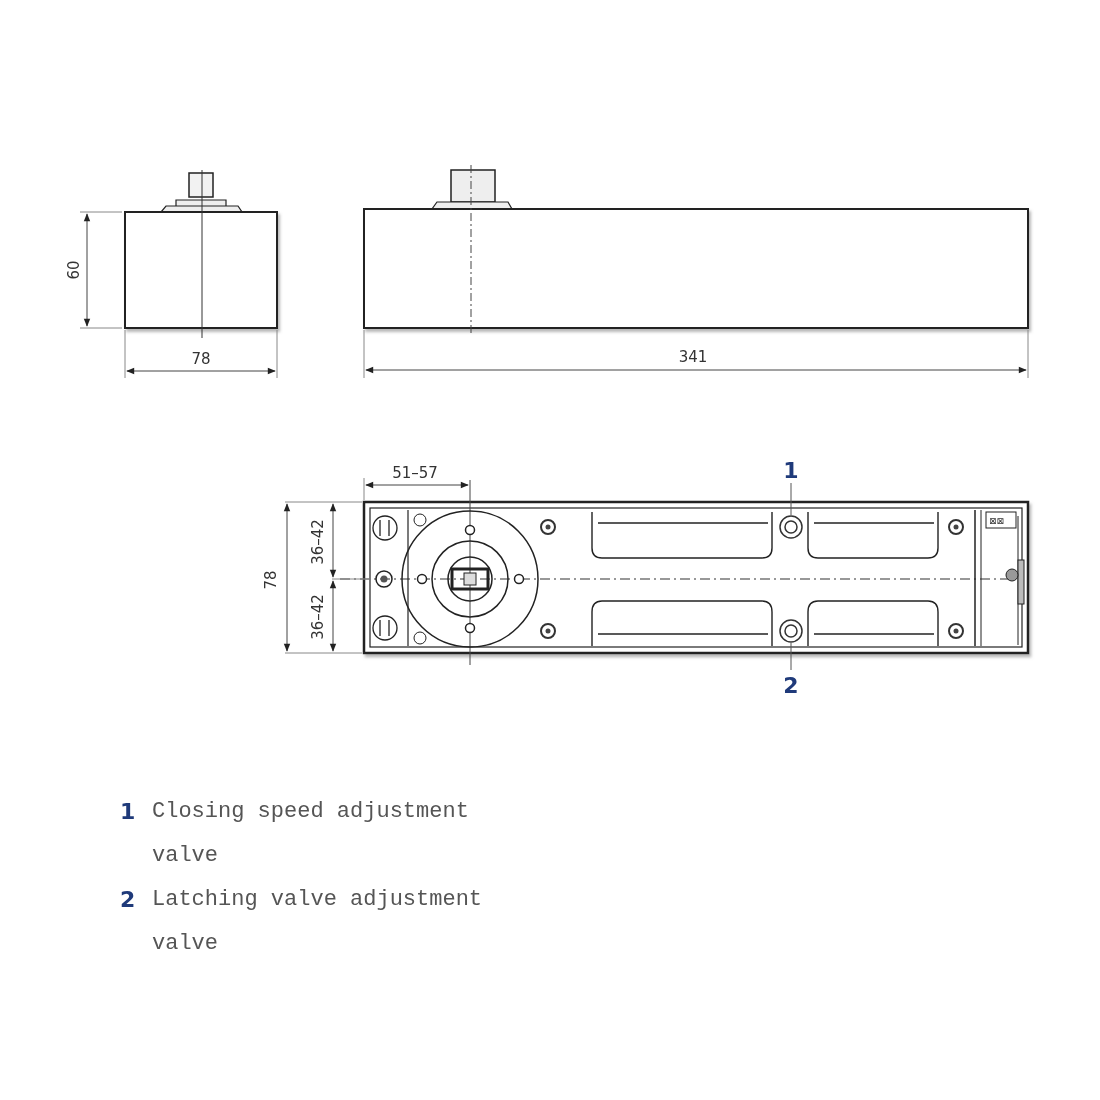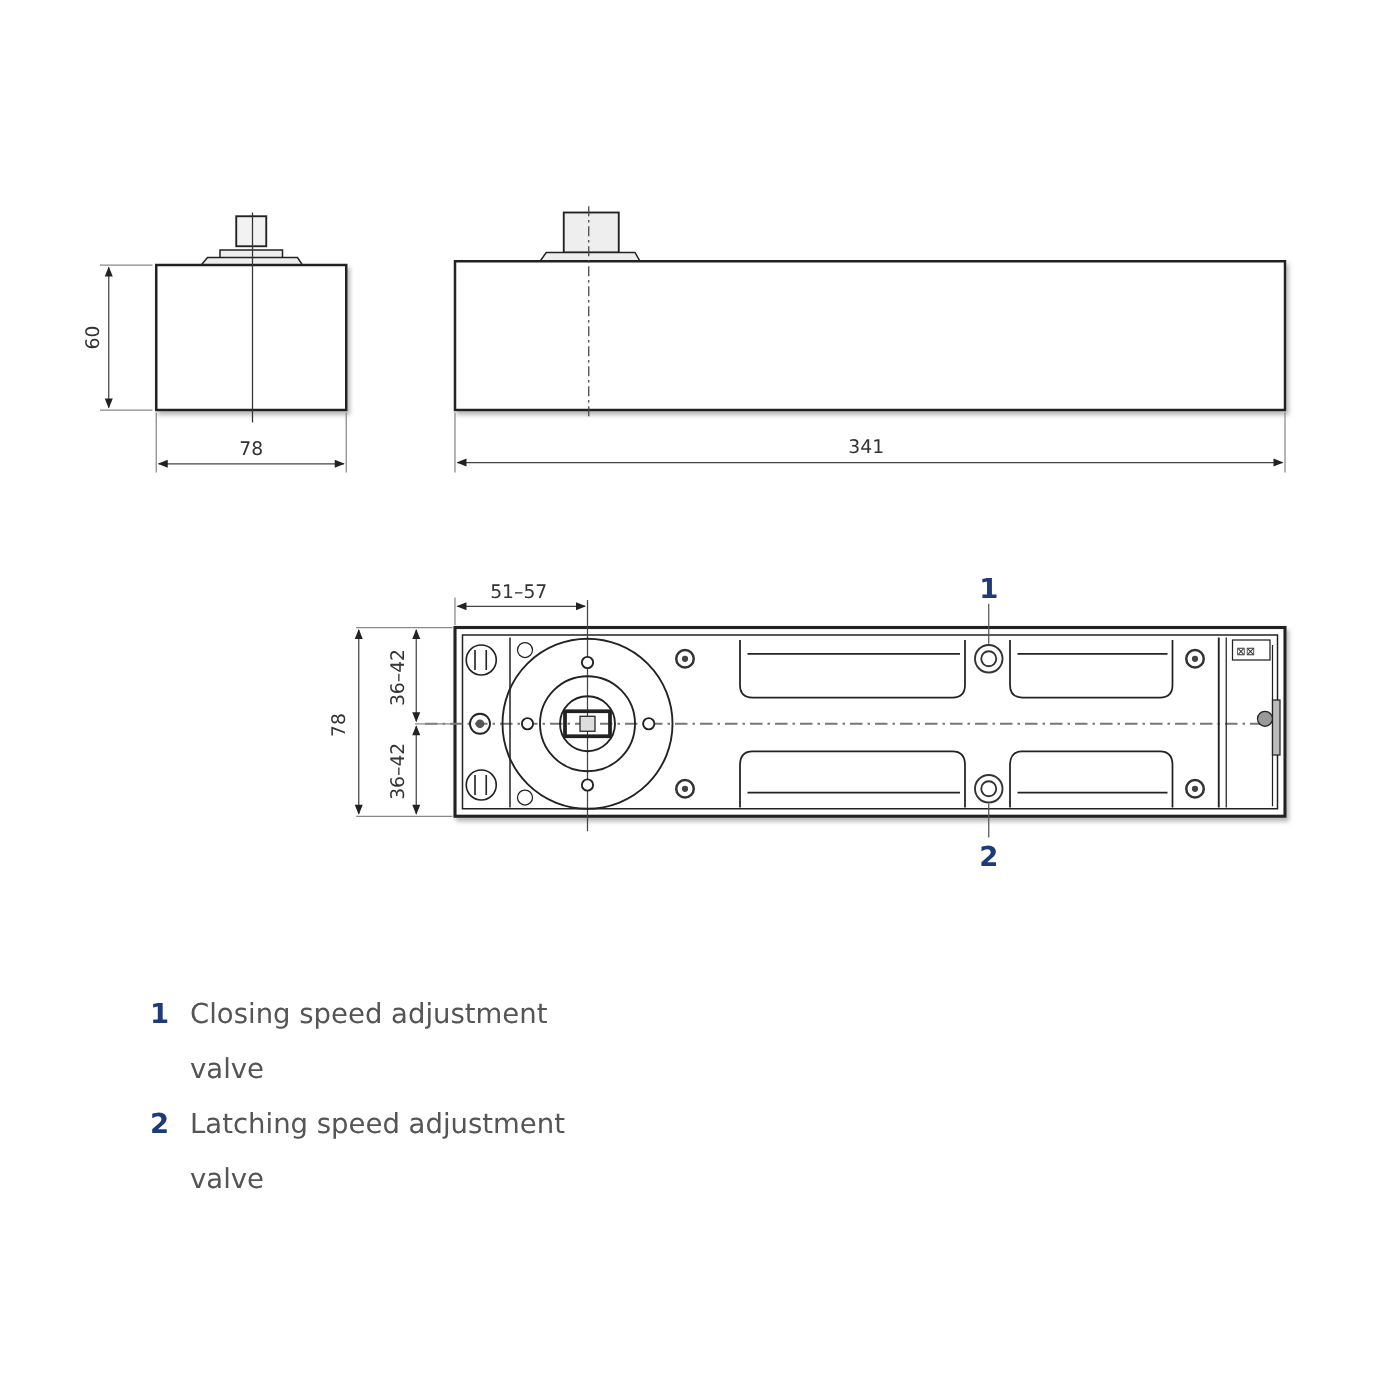--- a/index.html
+++ b/index.html
@@ -3,21 +3,21 @@
 <meta charset="utf-8">
 <style>
   html, body { margin: 0; padding: 0; background: #ffffff; }
   #stage { position: relative; width: 1100px; height: 1100px; background: #ffffff; overflow: hidden; }
   svg { position: absolute; left: 0; top: 0; }
   .dim-text { font-family: "DejaVu Sans", sans-serif; font-size: 15px; fill: #333333; }
   .callout { font-family: "DejaVu Sans", sans-serif; font-size: 22px; font-weight: bold; fill: #1f3a7a; }
   .legend { position: absolute; left: 120px; top: 790px; font-family: "DejaVu Sans", sans-serif; font-size: 22px; color: #555555; line-height: 44px; }
   .legend-row { display: flex; }
   .legend-num { width: 32px; color: #1f3a7a; font-weight: bold; }
-  .legend-text { width: 380px; }
+  .legend-text { width: 380px; font-family: Liberation Mono, monospace; }
 </style>
 </head>
 <body>
 
 <div id="stage">
   <svg width="1100" height="1100" viewBox="0 0 1100 1100">
     <defs>
       <marker id="arr" viewBox="0 0 10 10" refX="9" refY="5" markerWidth="10" markerHeight="8" orient="auto-start-reverse">
         <path d="M0,1 L10,5 L0,9 z" fill="#222"></path>
       </marker>
@@ -155,20 +155,20 @@
     <div class="legend-row">
       <span class="legend-num">1</span>
       <span class="legend-text">Closing speed adjustment</span>
     </div>
     <div class="legend-row">
       <span class="legend-num"></span>
       <span class="legend-text">valve</span>
     </div>
     <div class="legend-row">
       <span class="legend-num">2</span>
-      <span class="legend-text">Latching speed adjustment</span>
+      <span class="legend-text">Latching valve adjustment</span>
     </div>
     <div class="legend-row">
       <span class="legend-num"></span>
       <span class="legend-text">valve</span>
     </div>
   </div>
 </div>
 
 </body></html>

